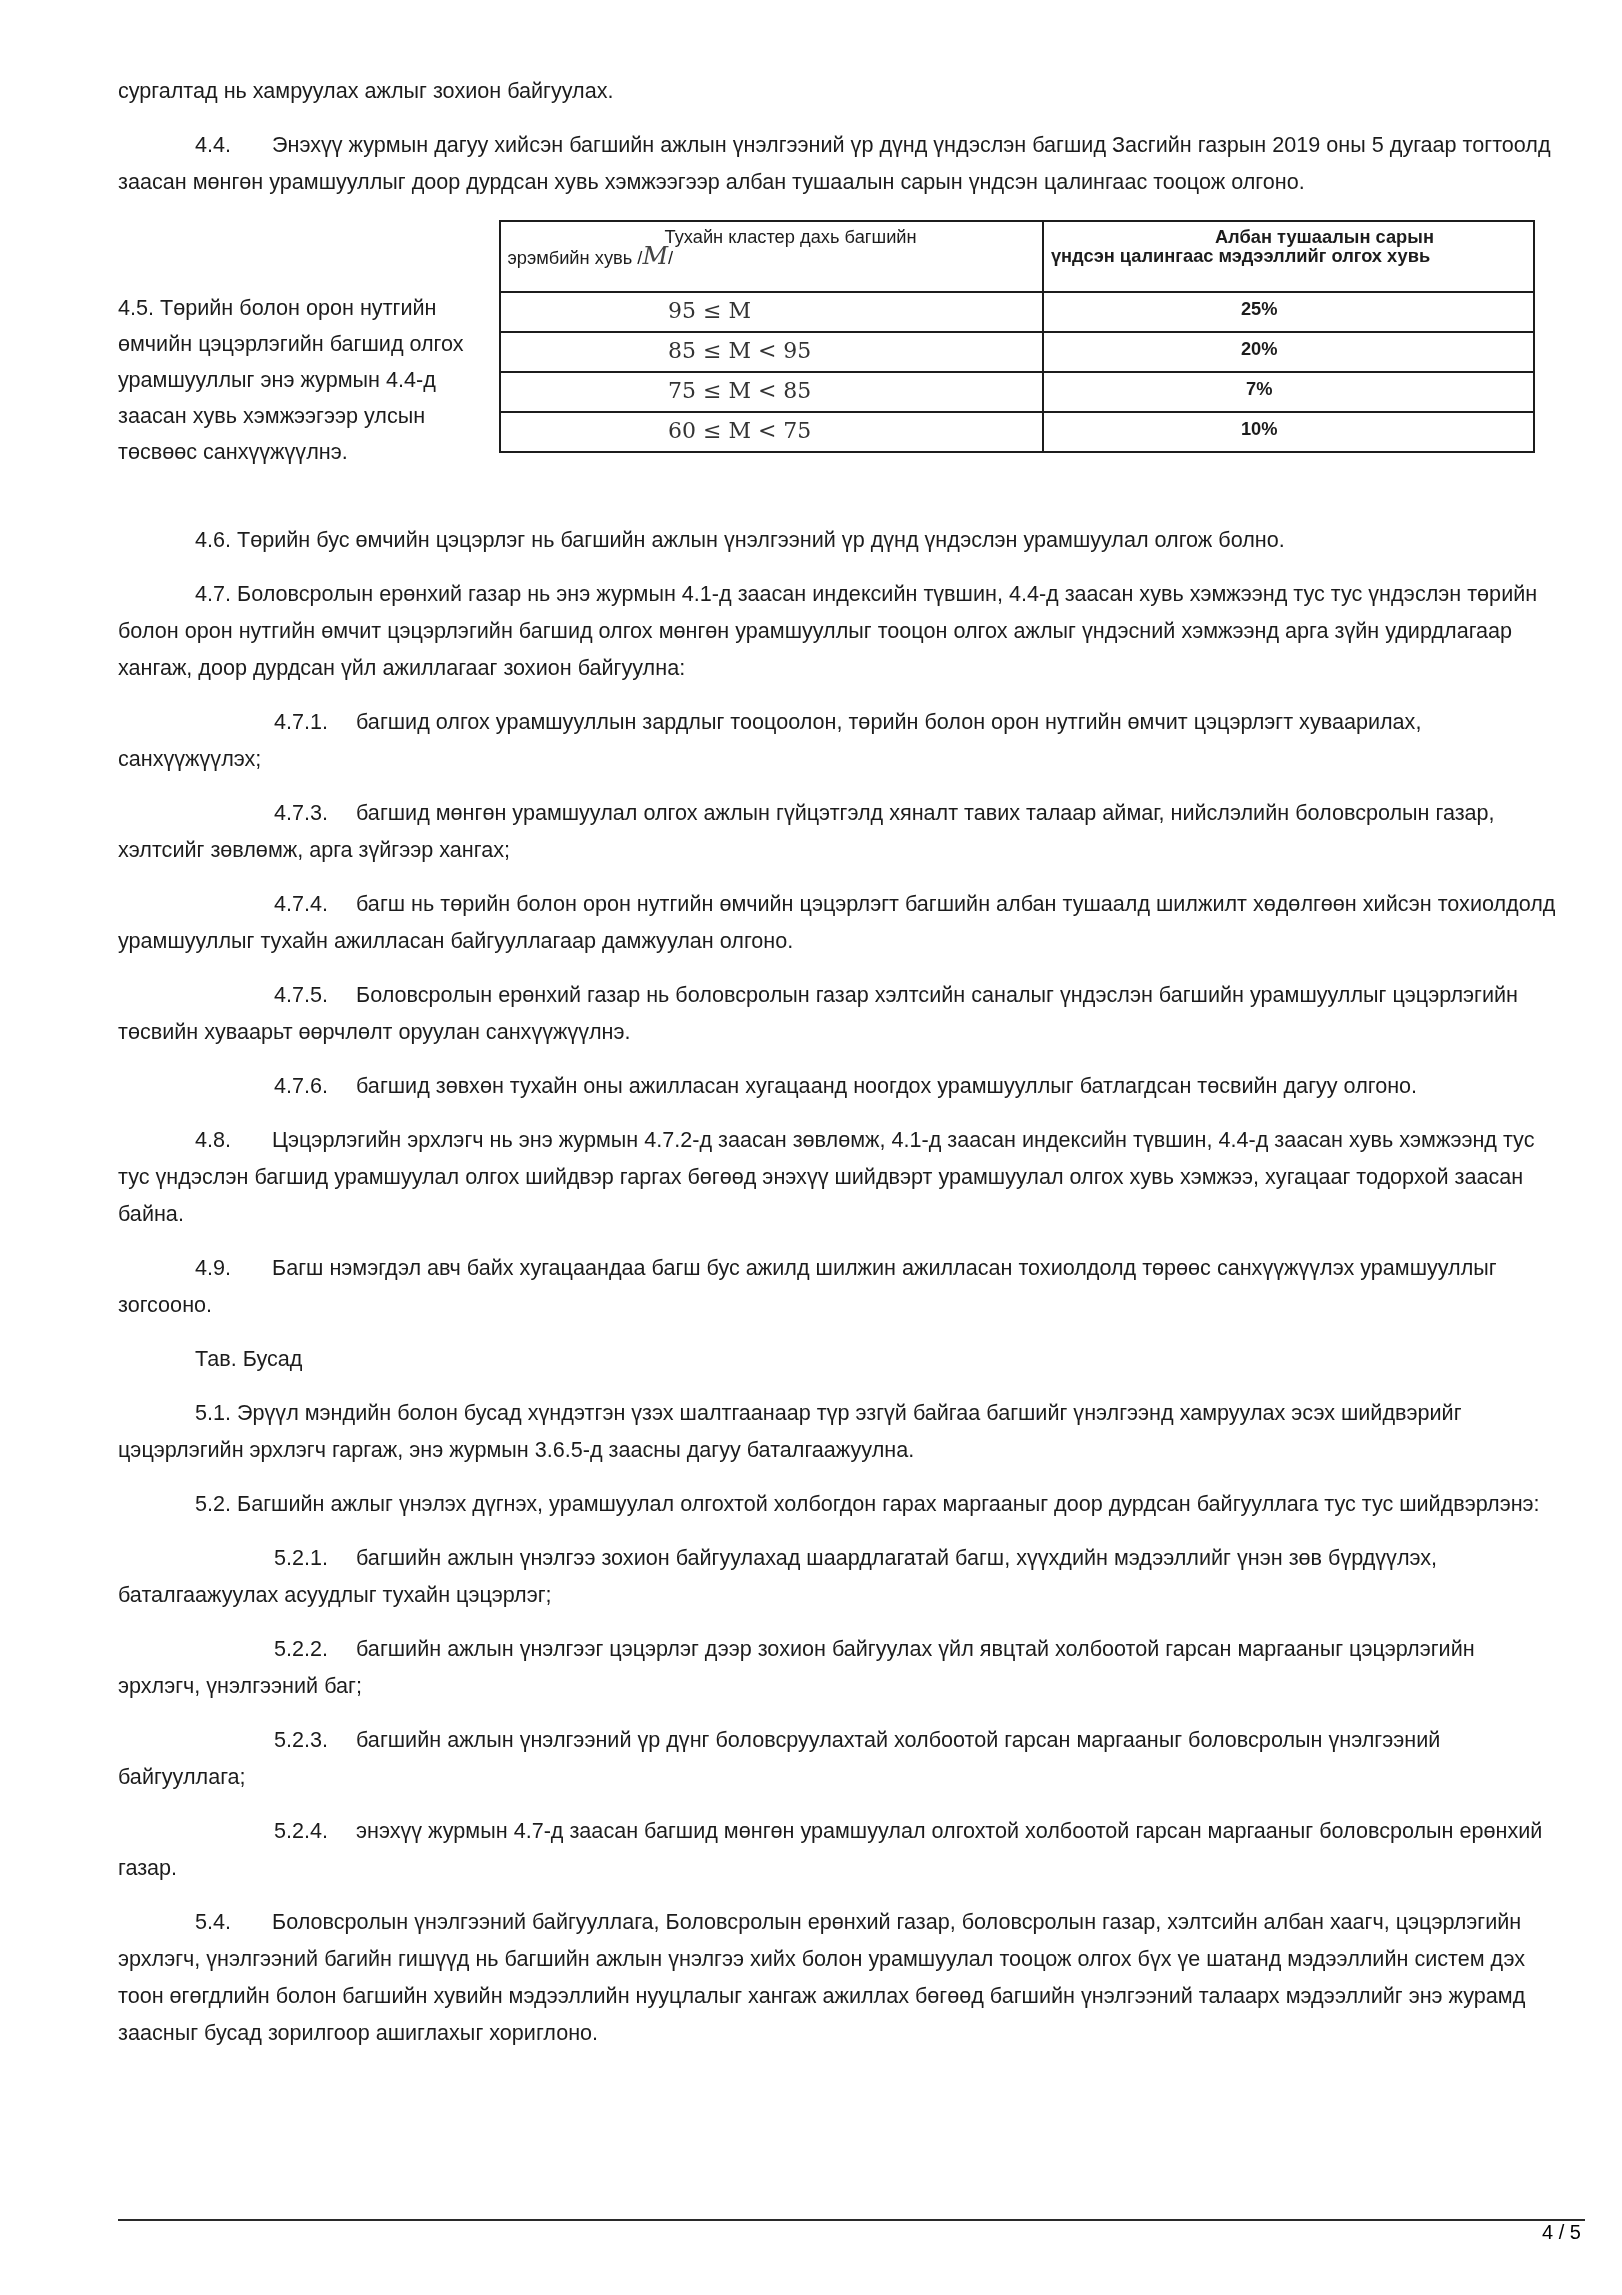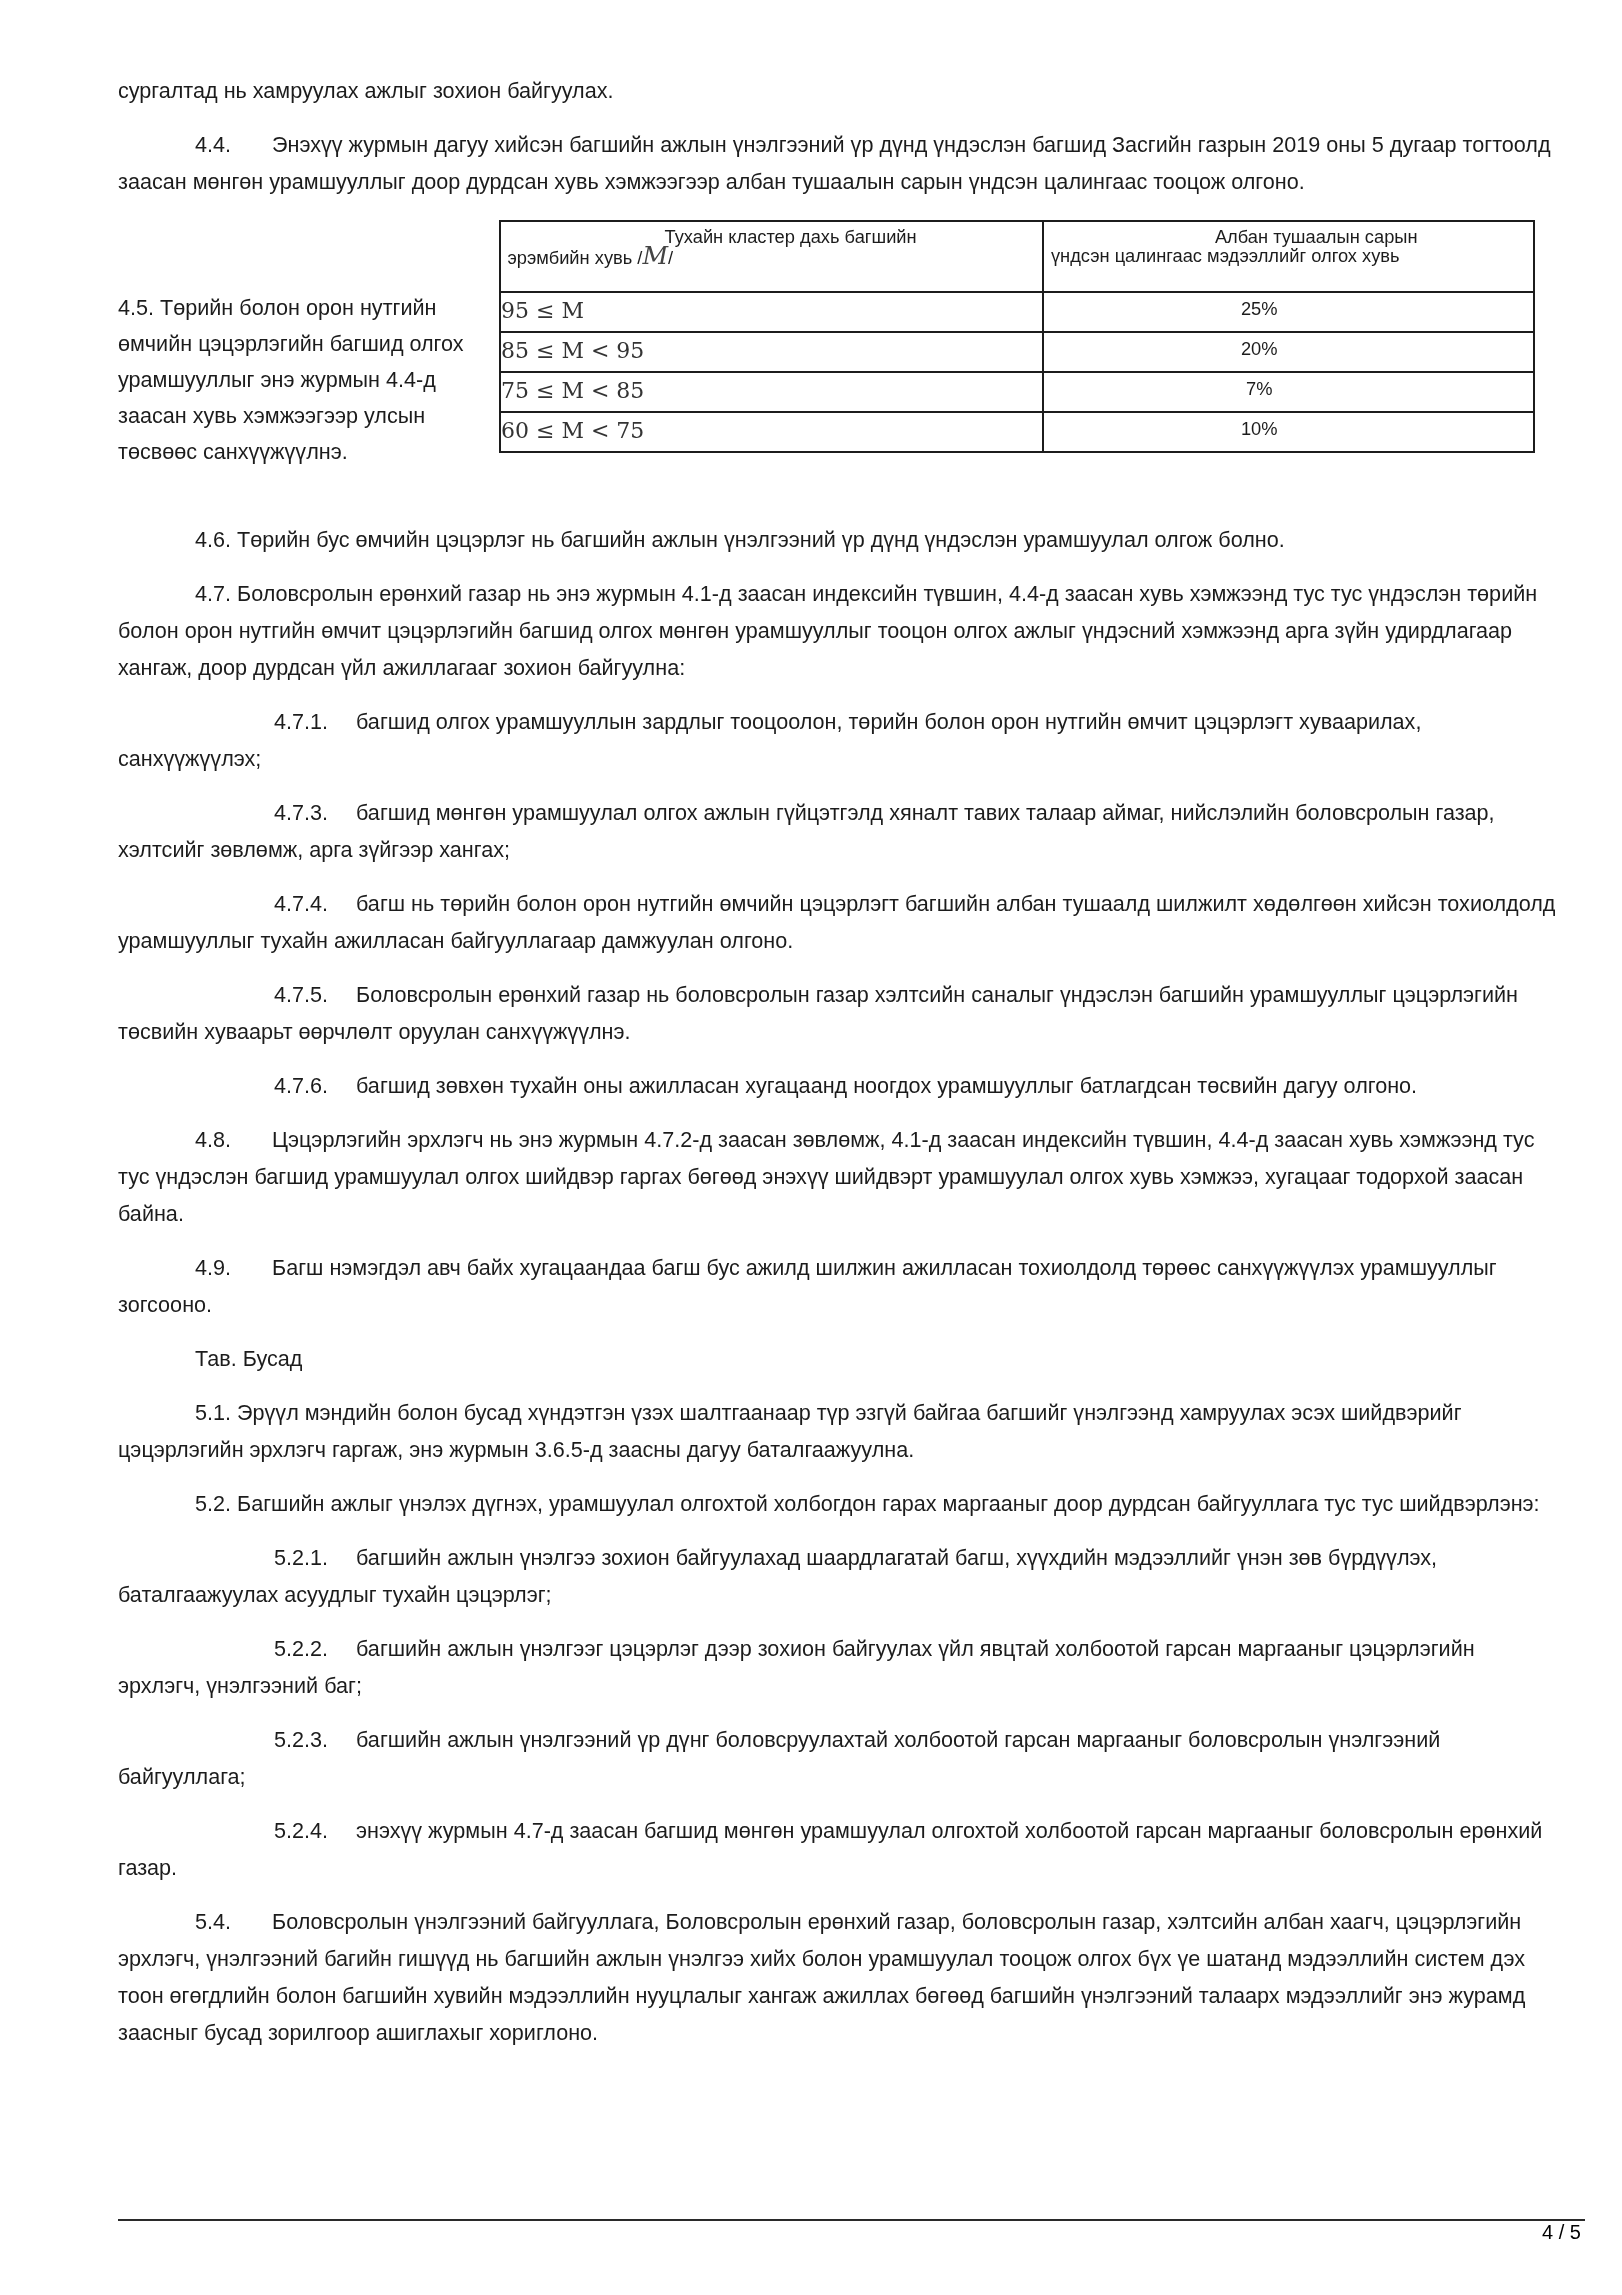--- a/index.html
+++ b/index.html
@@ -19,26 +19,26 @@
 
     .sec45 { position: relative; height: 294px; margin-top: 19.6px; margin-bottom: 7.9px; }
     .sec45-text { position: absolute; left: 0; top: 47px; width: 353px; line-height: 36px; margin-top: 23px; }
 
     table.tbl {
       position: absolute; left: 381px; top: 0; width: 1036px;
       border-collapse: collapse; font-size: 18.3px; line-height: 19.6px;
     }
     table.tbl td { border: 2px solid #1c1c1c; vertical-align: top; }
     table.tbl td.c1 { width: 510px; }
-    table.tbl td.c2 { width: 459px; }
+    table.tbl td.c2 { width: 459px; font-weight: bold; }
     table.tbl tr.head td { height: 59px; padding: 5.2px 6.5px; }
     table.tbl tr.head td .l1 { padding-left: 157px; }
     table.tbl tr.head td.c2 .l1 { padding-left: 164px; }
     table.tbl tr.row td { height: 38px; padding: 0; }
-    .cond { font-family: "DejaVu Serif", serif; font-size: 22px; padding-top: 7.9px; display: block; color: #333; }
+    .cond { font-family: "DejaVu Serif", serif; font-size: 22px; padding-left: 167px; padding-top: 7.9px; display: block; color: #333; }
     .pct { display: block; text-align: center; padding-top: 6.5px; padding-right: 59px; font-size: 18.3px; }
     .mvar { font-family: "DejaVu Serif", serif; font-style: italic; font-size: 25px; color: #444; }
 
     .footer-line { position: absolute; left: 118px; top: 2219px; width: 1467px; height: 2px; background: #2a2a2a; }
     .page-num { position: absolute; right: 41px; top: 2221px; font-size: 20px; line-height: 22px; color: #000000; }
   </style>
 </head>
 <body>
 
 <div class="page">

